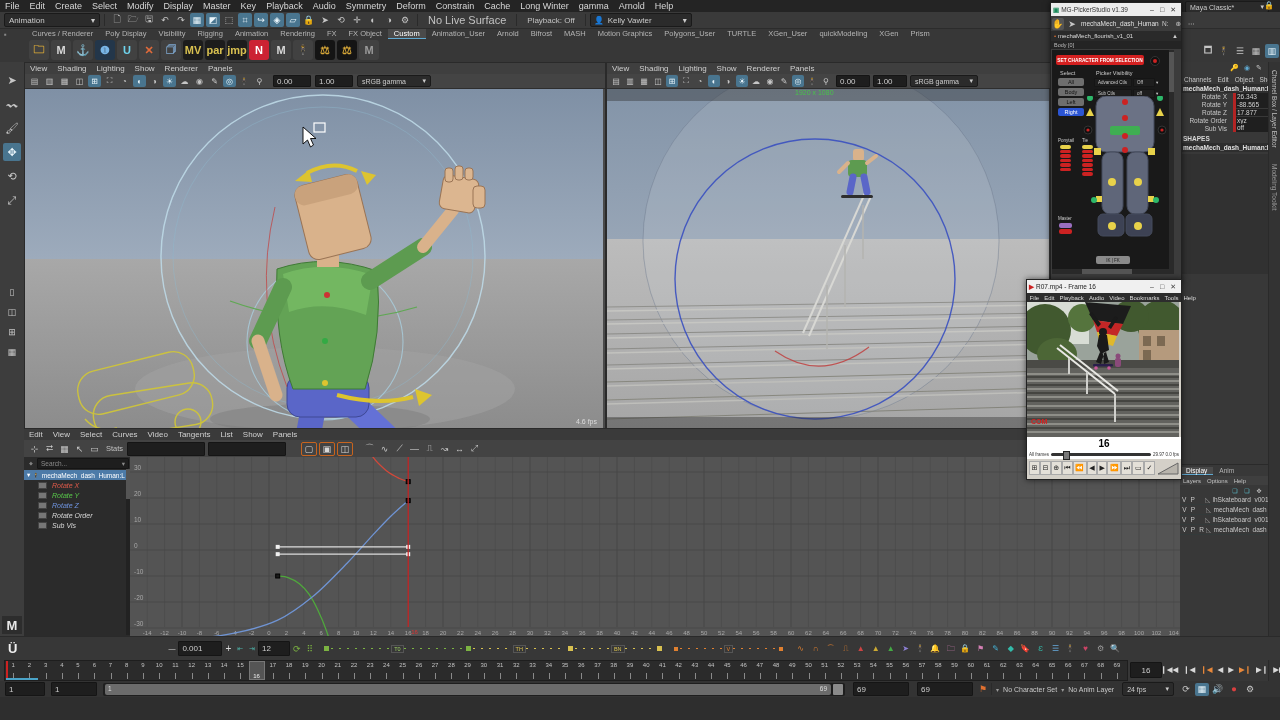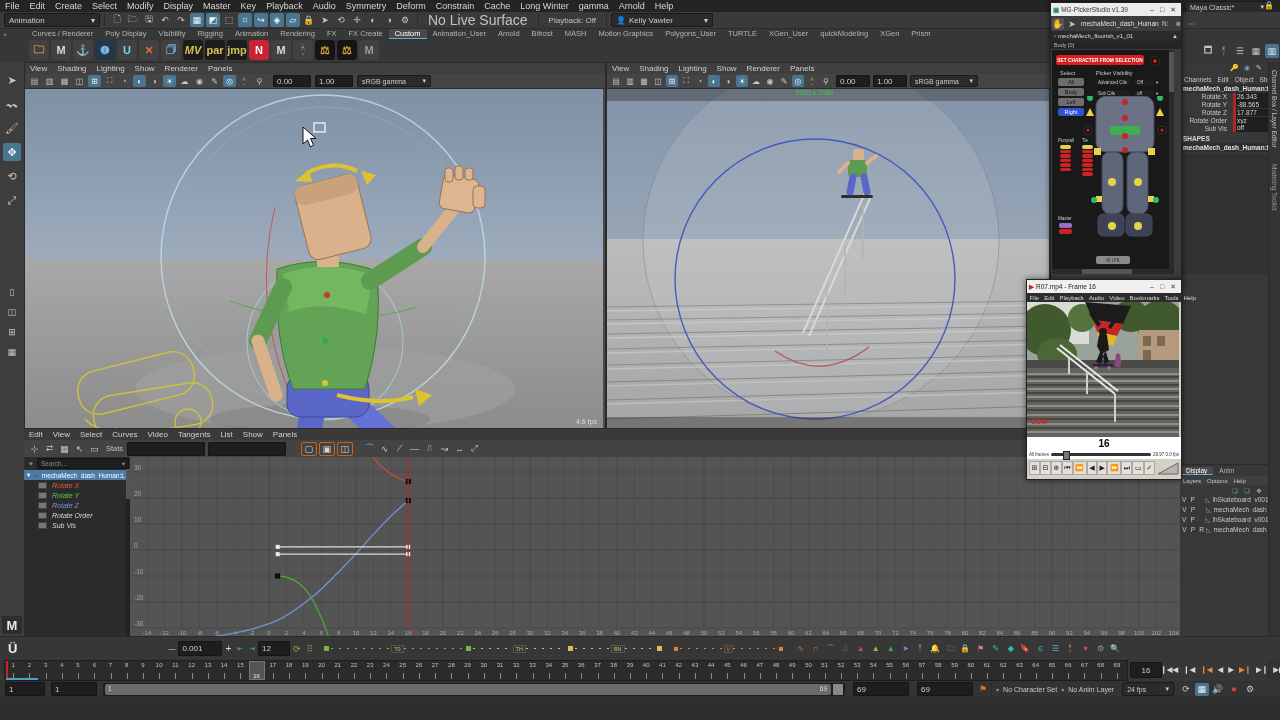--- a/index.html
+++ b/index.html
@@ -96,21 +96,21 @@
         <span class="icon hl">▱</span>
         <span class="icon">🔒</span>
         <span class="icon">➤</span>
         <span class="icon">⟲</span>
         <span class="icon">✛</span>
         <span class="icon">◐</span>
         <span class="icon">◑</span>
         <span class="icon">⚙</span>
       </div>
     <div class="sep"></div>
-    <span style="font-size:14px;color:#c2c2c2;padding:0 6px">No Live Surface</span>
+    <span style="font-size:11px;color:#c2c2c2;padding:0 6px">No Live Surface</span>
     <div class="sep"></div>
     <span style="font-size:8px;color:#c2c2c2;padding:0 6px">Playback: Off</span>
     <div class="sep"></div>
     <div class="drop" style="width:92px;height:12px">
       <span class="row">
           <span style="color:#5fa8d0;margin-right:3px">👤</span>
           <span>Kelly Vawter</span>
         </span>
       <span>▾</span>
     </div>
@@ -130,21 +130,21 @@
   <div class="abs row" style="left:26px;top:28px;width:1000px;height:11px">
     <div class="row">
 
     <span class="tab">Curves / Renderer</span>
         <span class="tab">Poly Display</span>
         <span class="tab">Visibility</span>
         <span class="tab">Rigging</span>
         <span class="tab">Animation</span>
         <span class="tab">Rendering</span>
         <span class="tab">FX</span>
-        <span class="tab">FX Create</span>
+        <span class="tab">FX Object</span>
         <span class="tab active">Custom</span>
         <span class="tab">Animation_User</span>
         <span class="tab">Arnold</span>
         <span class="tab">Bifrost</span>
         <span class="tab">MASH</span>
         <span class="tab">Motion Graphics</span>
         <span class="tab">Polygons_User</span>
         <span class="tab">TURTLE</span>
         <span class="tab">XGen_User</span>
         <span class="tab">quickModeling</span>
@@ -155,21 +155,21 @@
   <div class="abs row" style="left:28px;top:39px;height:22px">
     <div class="row">
 
     <span class="shelficon" style="color: rgb(216, 168, 56);">🗀</span>
         <span class="shelficon" style="color: rgb(216, 216, 216);">M</span>
         <span class="shelficon" style="color: rgb(216, 168, 56);">⚓</span>
         <span class="shelficon" style="color: rgb(121, 182, 232); background: rgb(35, 54, 74);">❶</span>
         <span class="shelficon" style="color: rgb(111, 212, 238);">U</span>
         <span class="shelficon" style="color: rgb(224, 106, 58);">✕</span>
         <span class="shelficon" style="color: rgb(127, 168, 208);">🗇</span>
-        <span class="shelficon" style="color: rgb(216, 192, 80); background: rgb(28, 28, 28); font-style: italic;">MV</span>
+        <span class="shelficon" style="color: rgb(216, 192, 80); background: rgb(28, 28, 28);">MV</span>
         <span class="shelficon" style="color: rgb(216, 192, 80); background: rgb(28, 28, 28);">par</span>
         <span class="shelficon" style="color: rgb(216, 192, 80); background: rgb(28, 28, 28);">jmp</span>
         <span class="shelficon" style="color: rgb(255, 255, 255); background: rgb(204, 34, 51);">N</span>
         <span class="shelficon" style="color: rgb(216, 216, 216);">M</span>
         <span class="shelficon" style="color: rgb(216, 168, 56);">🕴</span>
         <span class="shelficon" style="color: rgb(216, 168, 56); background: rgb(20, 20, 20);">⚖</span>
         <span class="shelficon" style="color: rgb(216, 168, 56); background: rgb(20, 20, 20);">⚖</span>
         <span class="shelficon" style="color: rgb(154, 154, 154);">M</span>
       </div>
   </div>

